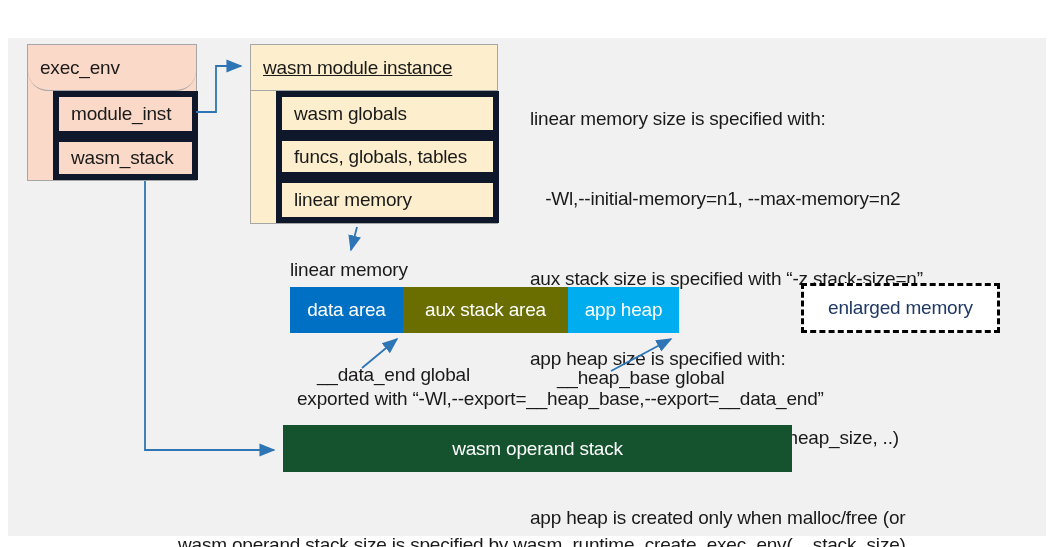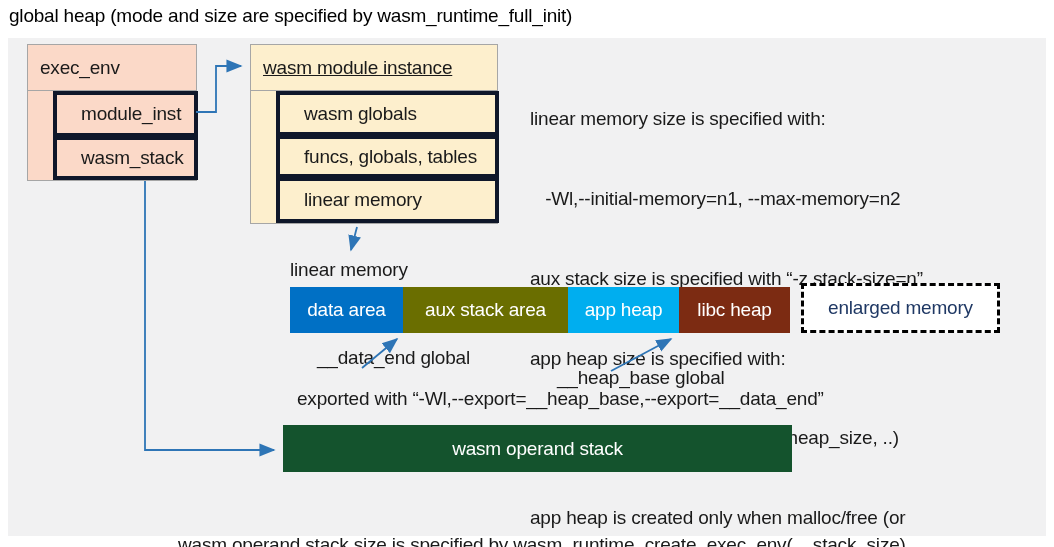--- a/index.html
+++ b/index.html
@@ -10,63 +10,62 @@
   }
   .panel{position:absolute;left:8px;top:38px;width:1038px;height:498px;background:#f1f1f2;}
   .abs{position:absolute;}
   .title{left:9px;top:5px;font-size:19px;color:#000;}
 
   
   .structbox{position:absolute;background:#fbd9c8;border:1px solid #a6a6a6;box-sizing:border-box;}
   .structbox.cream{background:#fdefcd;}
   .structbox .head{display:flex;align-items:center;padding-left:12px;border-bottom:1px solid #a6a6a6;box-sizing:border-box;}
   .inner-rows{position:absolute;box-sizing:border-box;}
-  .inner-row{box-sizing:border-box;border:4px solid #0f172a;display:flex;align-items:center;
-    padding-left:24px;background:inherit;}
+  .inner-row{box-sizing:border-box;border:6px solid #0f172a;display:flex;align-items:center;
+    padding-left:12px;background:inherit;}
   .inner-row + .inner-row{margin-top:-1px;}
   .salmon-row{background:#fbd9c8;}
   .cream-row{background:#fdefcd;}
 
   
   .notes{left:530px;top:53px;line-height:26.6px;white-space:pre;}
   .notes div{white-space:pre;}
 
   
   .mem-caption{left:290px;top:259px;}
   .seg{position:absolute;top:287px;height:46px;display:flex;align-items:center;justify-content:center;
        color:#ffffff;box-sizing:border-box;}
   .seg-data{left:290px;width:113px;background:#0070c5;}
   .seg-aux{left:403px;width:165px;background:#6a6e00;}
   .seg-appheap{left:568px;width:111px;background:#00aeef;}
   .seg-libc{left:679px;width:111px;background:#7c2b12;}
   .seg-enlarged{left:793px;top:283px;width:199px;height:50px;background:#ffffff;
        border:3px dashed #000;color:#1f3864;margin-left:8px;}
 
-  .ann-dataend{left:317px;top:347px;text-align:right;}
+  .ann-dataend{left:317px;top:364px;text-align:right;}
   .ann-heapbase{left:557px;top:367px;}
   .ann-export{left:297px;top:388px;}
 
   .operand-bar{left:283px;top:425px;width:509px;height:47px;background:#14532d;color:#fff;
       display:flex;align-items:center;justify-content:center;}
 
   .footer{left:178px;top:482px;line-height:25px;white-space:pre;}
 
   svg.overlay{position:absolute;left:0;top:0;pointer-events:none;}
 </style>
 </head>
 <body>
 
 <div class="canvas">
 
   <div class="panel abs"></div>
 
-  <div class="abs title">global heap (mode and size are specified by wasm_runtime_full_init)</div>
 
   <div class="structbox" style="left:27px;top:44px;width:170px;height:137px;">
-    <div class="head" style="height:46px;">exec_env</div>
+    <div class="head" style="height:46px;border-radius:20px;">exec_env</div>
     <div class="inner-rows" style="left:25px;top:46px;width:145px;">
       <div class="inner-row salmon-row" style="height:46px;">module_inst</div>
       <div class="inner-row salmon-row" style="height:44px;">wasm_stack</div>
     </div>
   </div>
 
   <div class="structbox cream" style="left:250px;top:44px;width:248px;height:180px;">
     <div class="head" style="height:46px;text-decoration:underline;">wasm module instance</div>
     <div class="inner-rows" style="left:25px;top:46px;width:223px;">
       <div class="inner-row cream-row" style="height:45px;">wasm globals</div>
@@ -83,21 +82,20 @@
     <div>   wasm_runtime_instantiate(.., heap_size, ..)</div>
     <div>app heap is created only when malloc/free (or</div>
     
   </div>
 
   <div class="abs mem-caption">linear memory</div>
 
   <div class="seg seg-data">data area</div>
   <div class="seg seg-aux">aux stack area</div>
   <div class="seg seg-appheap">app heap</div>
-  <div class="seg seg-libc">libc heap</div>
   <div class="seg seg-enlarged">enlarged memory</div>
 
   <div class="abs ann-dataend">__data_end global</div>
   <div class="abs ann-heapbase">__heap_base global</div>
   <div class="abs ann-export">exported with “-Wl,--export=__heap_base,--export=__data_end”</div>
 
   <div class="abs operand-bar">
     <span>wasm operand stack</span>
   </div>
 

